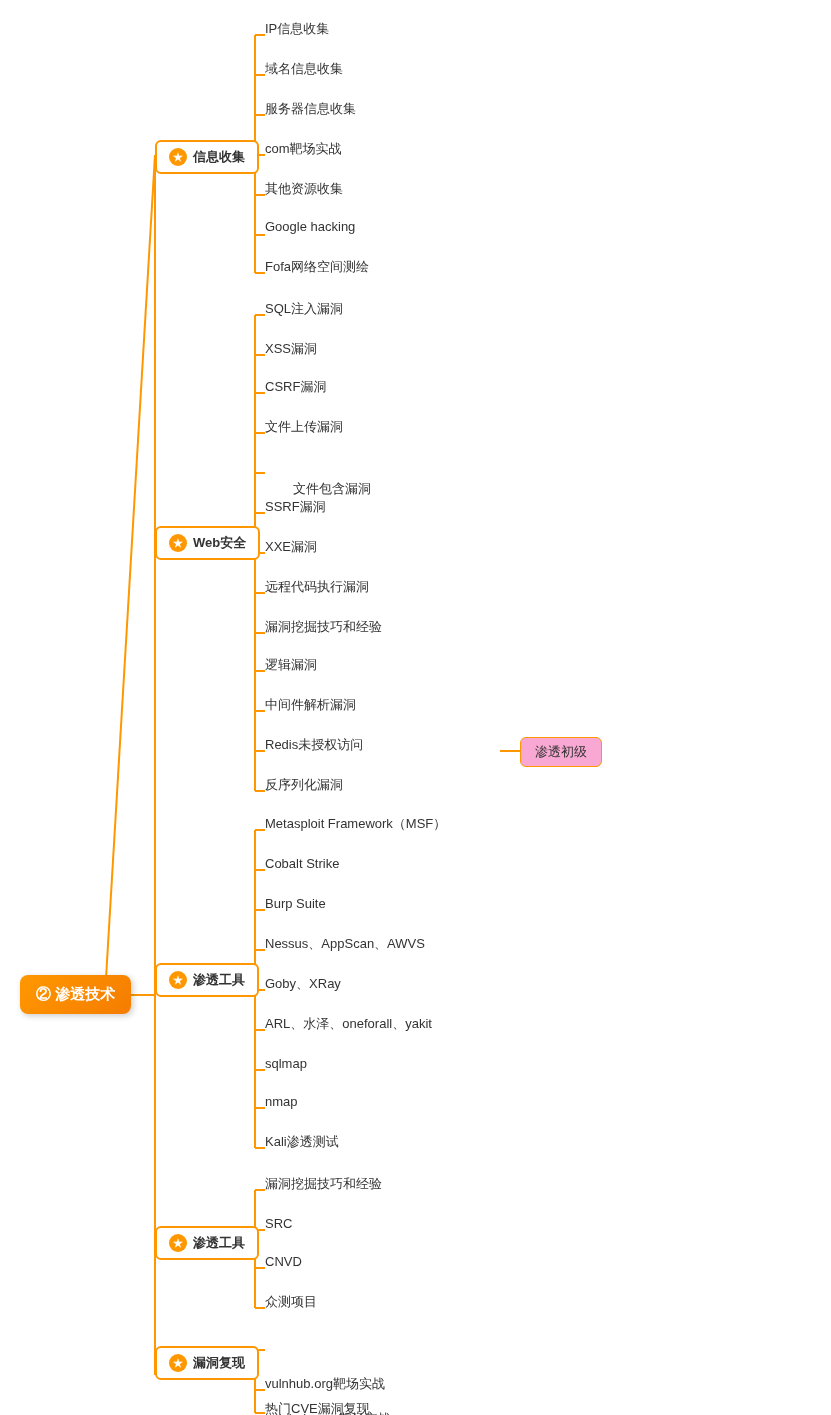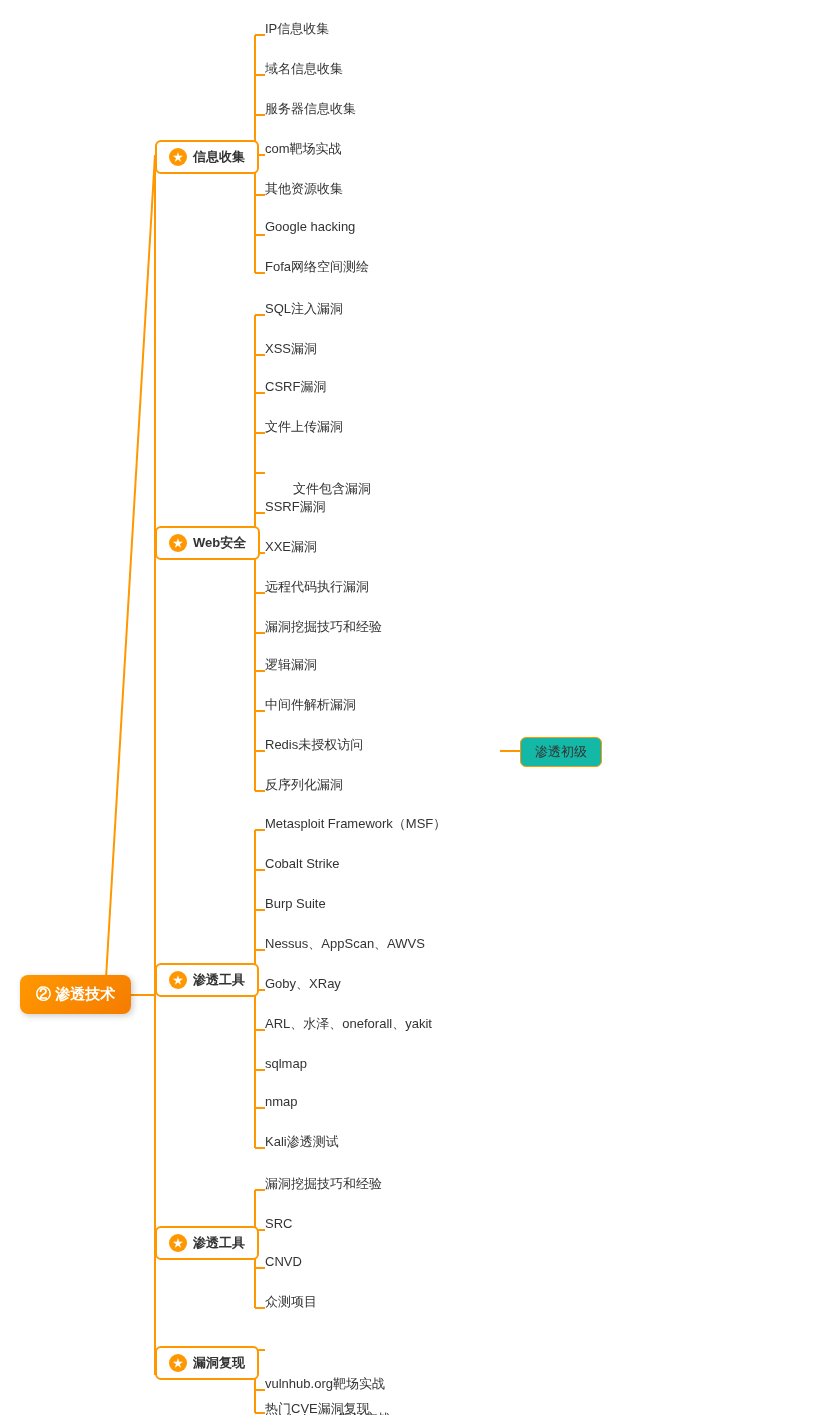--- a/index.html
+++ b/index.html
@@ -72,21 +72,21 @@
       font-size: 13px;
       color: #333;
       white-space: nowrap;
       z-index: 10;
       line-height: 1.4;
     }
 
     
     .highlight-node {
       position: absolute;
-      background: #14b8a6;
+      background: #f9a8d4;
       border: 1.5px solid #ff9800;
       border-radius: 6px;
       padding: 5px 14px;
       font-size: 13px;
       color: #333;
       white-space: nowrap;
       z-index: 10;
     }
 
     

